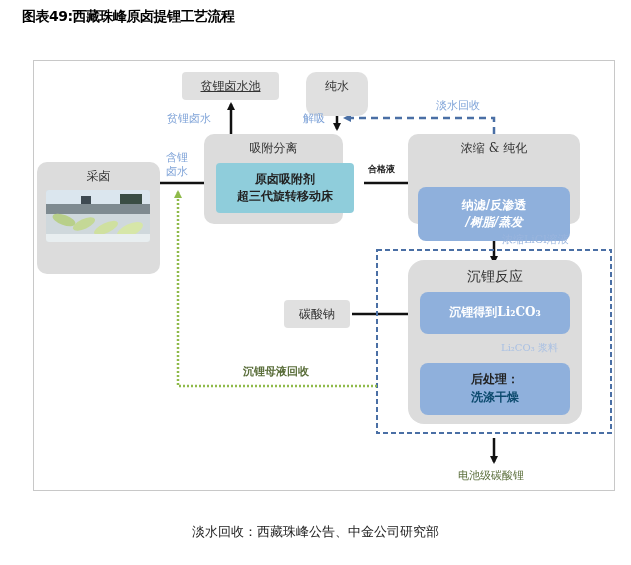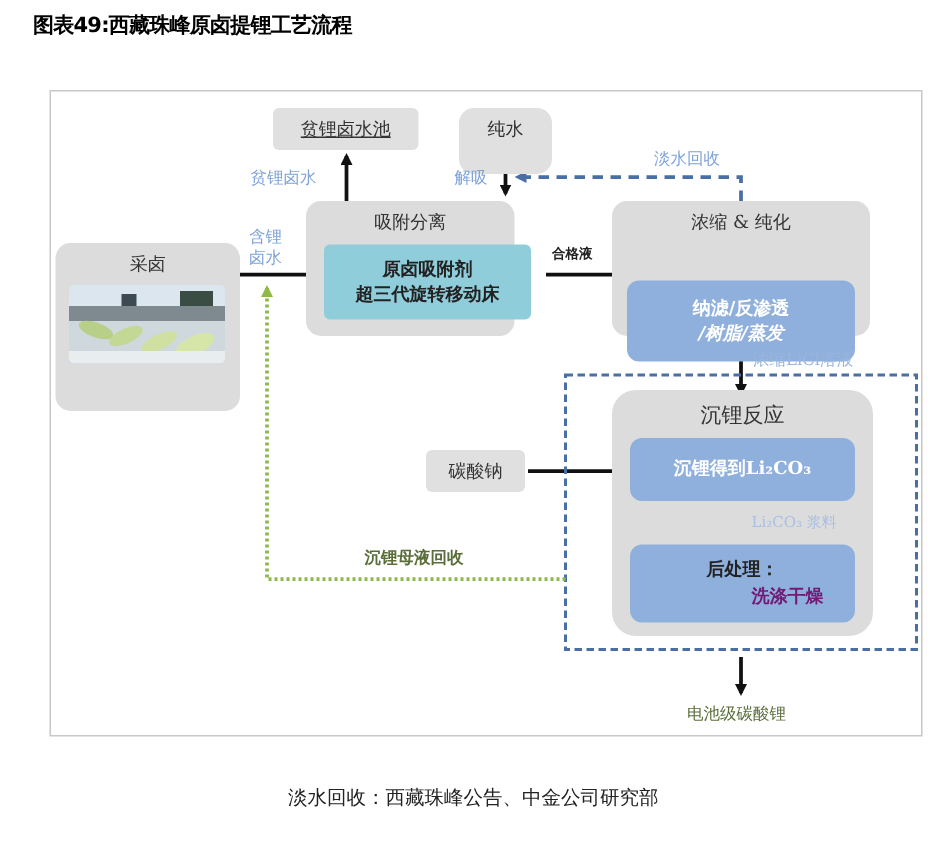--- a/index.html
+++ b/index.html
@@ -114,21 +114,21 @@
   <div class="lbl hdr" style="top:6px;">碳酸钠</div>
 </div>
 
 <div class="box gray" style="left:408px; top:260px; width:174px; height:164px; border-radius:16px;">
   <div class="lbl hdr" style="top:8px; font-size:14px;">沉锂反应</div>
   <div class="box blue" style="left:12px; top:32px; width:150px; height:42px;">
     <div class="lbl inner-txt" style="top:12px; color:#fff; font-weight:bold;">沉锂得到Li₂CO₃</div>
   </div>
   <div class="box blue" style="left:12px; top:103px; width:150px; height:52px;">
     <div class="lbl inner-txt" style="top:8px; color:#222; font-weight:bold;">后处理：</div>
-    <div class="lbl inner-txt" style="top:26px; color:#701a75; font-weight:bold;padding-left:30px;">洗涤干燥</div>
+    <div class="lbl inner-txt" style="top:26px; color:#0c4a6e; font-weight:bold;">洗涤干燥</div>
   </div>
 </div>
 
 <div class="lbl blue-note" style="left:166px; top:150px;">含锂</div>
 <div class="lbl blue-note" style="left:166px; top:164px;">卤水</div>
 <div class="lbl blue-note" style="left:167px; top:111px;">贫锂卤水</div>
 <div class="lbl blue-note" style="left:303px; top:111px;">解吸</div>
 <div class="lbl blue-note" style="left:436px; top:98px;">淡水回收</div>
 <div class="lbl black-note" style="left:368px; top:163px; font-weight:bold;">合格液</div>
 <div class="lbl blue-note" style="left:502px; top:232px; color:#9ab5dd;">浓缩LiCl溶液</div>

